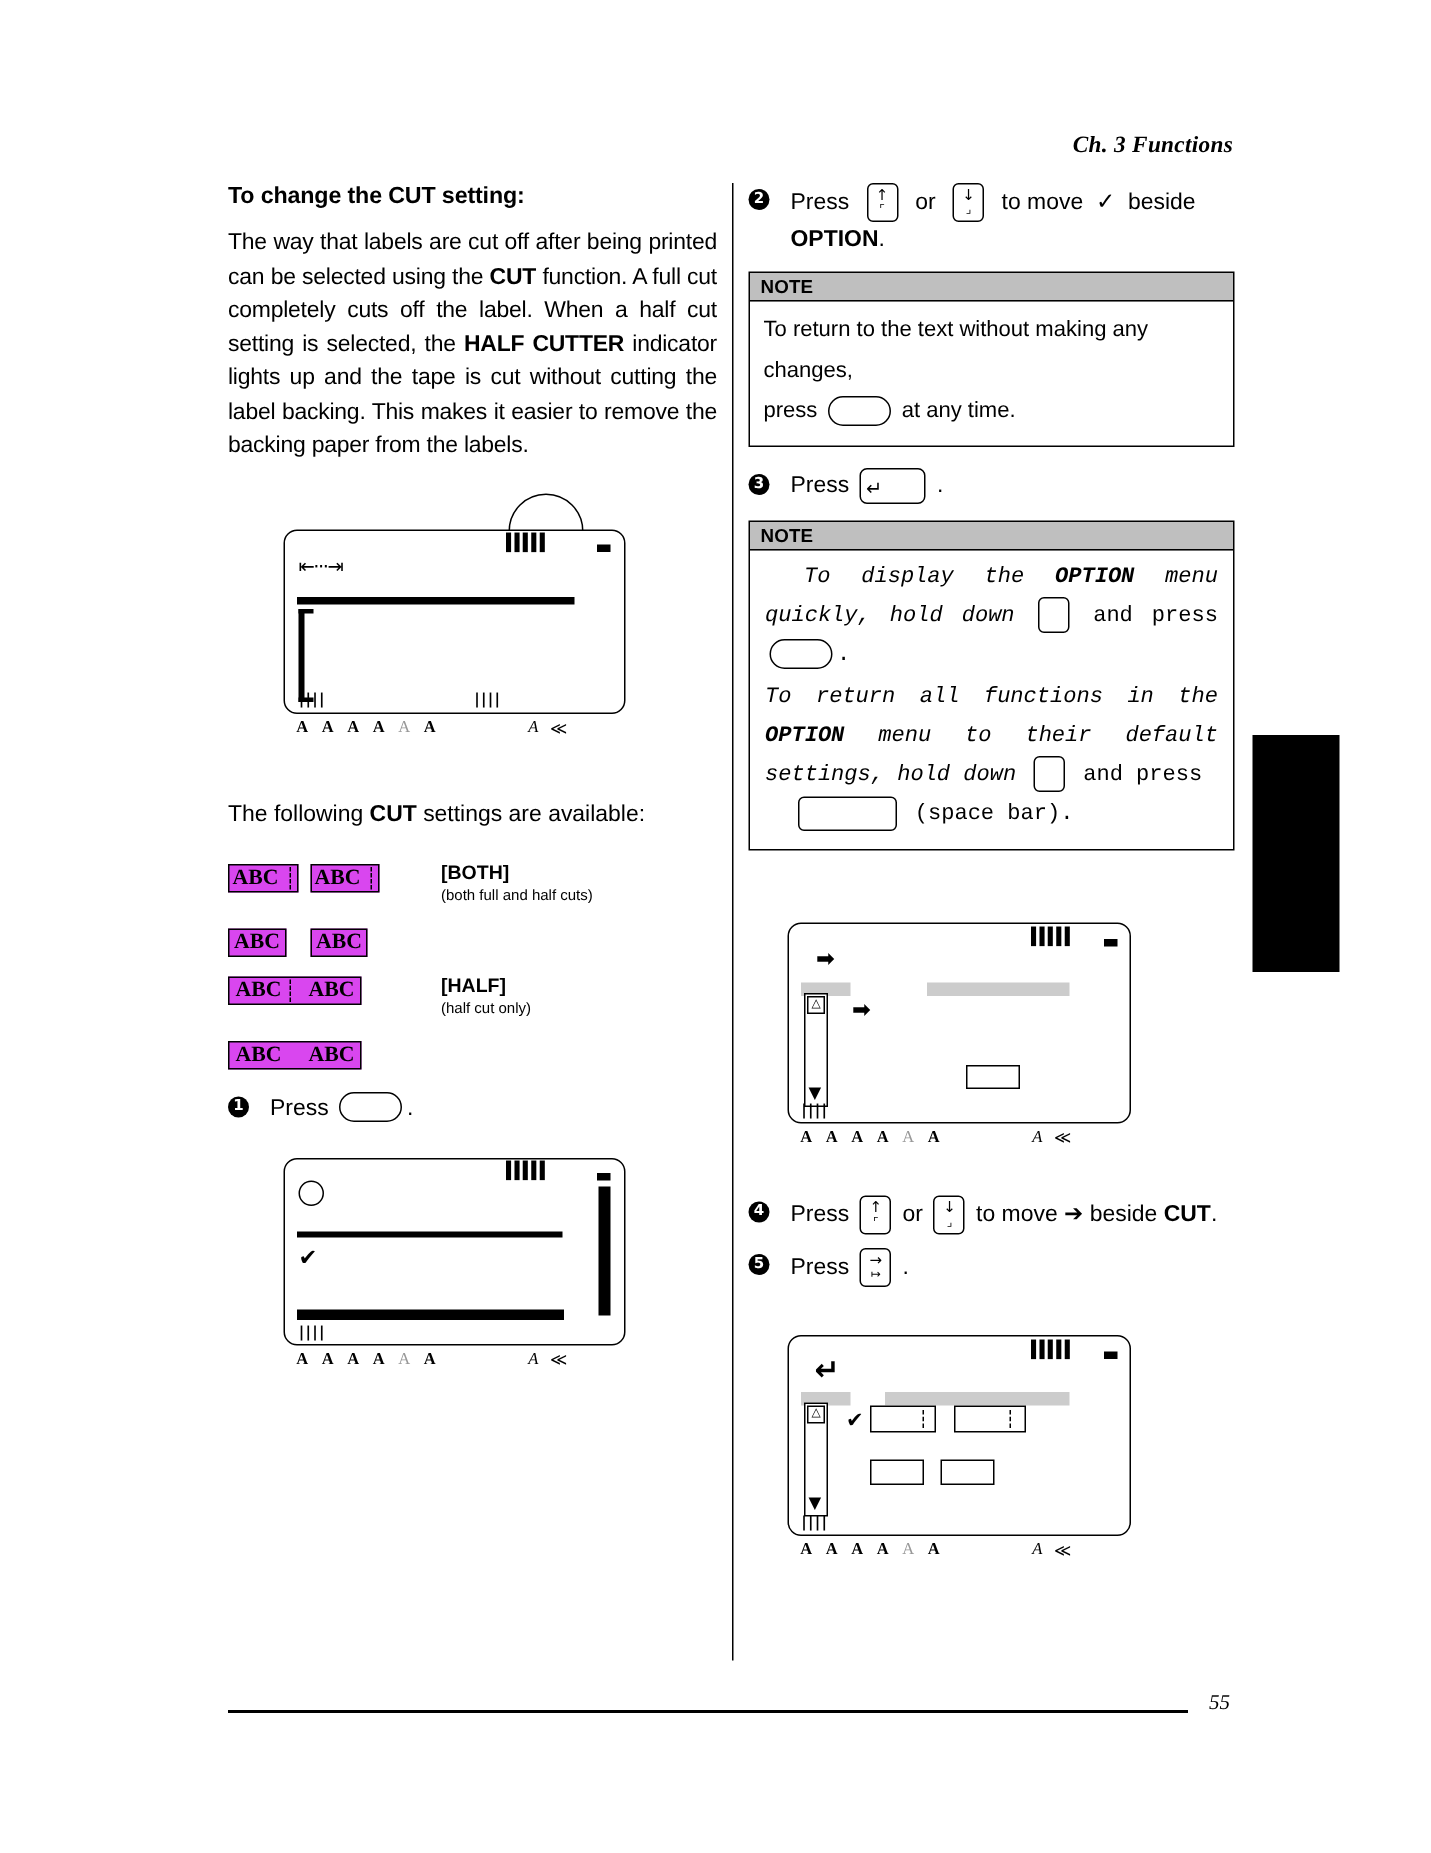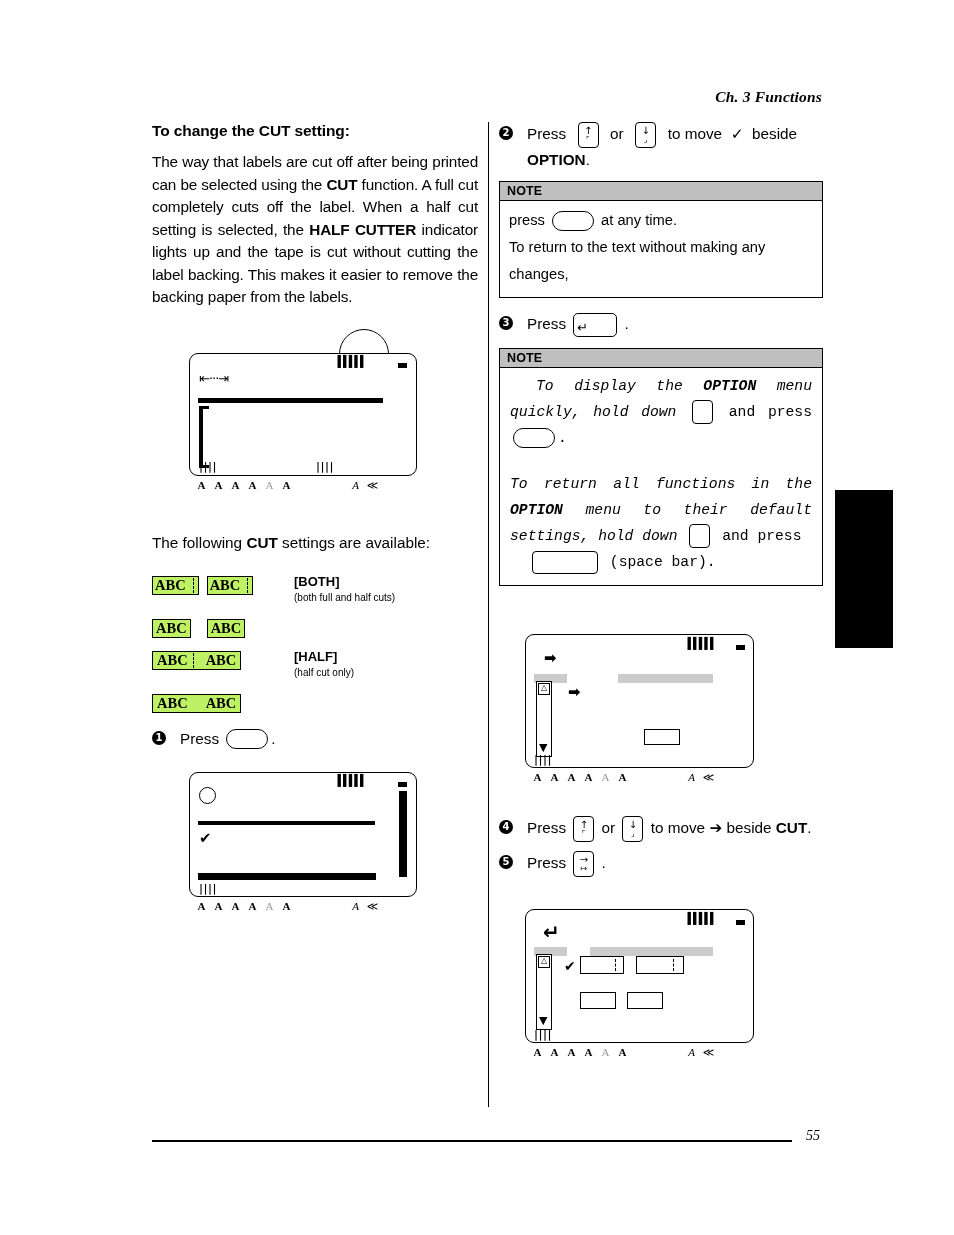--- a/index.html
+++ b/index.html
@@ -221,21 +221,21 @@
   }
   .lbl-box {
     border: 1.5px solid #000;
     font-family: "Liberation Serif", serif;
     font-weight: bold;
     font-size: 14.5px;
     line-height: 17px;
     padding: 0 2px;
     position: relative;
     box-sizing: border-box;
-    background: #bef264;
+    background: #d946ef;
     white-space: nowrap;
   }
   .lbl-box .dash {
     position: absolute;
     top: 1px; bottom: 1px;
     width: 0;
     border-left: 1.4px dashed #000;
   }
   .cut-gap { width: 8px; }
   .cut-text { flex: 1 1 auto; }
@@ -499,44 +499,44 @@
       <span>to  move</span>&nbsp;
       <span style="font-family:'DejaVu Sans',sans-serif;">✓</span>&nbsp;
       <span>beside</span><br>
       <b>OPTION</b><span>.</span>
     </div>
   </div>
 
   <div class="note-box" style="margin-top:10px;">
     <div class="note-title">NOTE</div>
     <div class="note-body" style="line-height:27px;">
+      <p>To return to the text without making any changes,</p>
       <p><span>press</span>
       <span class="key key-oval"></span>
       <span>at any time.</span></p>
-      <p>To return to the text without making any changes,</p>
     </div>
   </div>
 
   <div class="step" style="margin-top:14px;">
     <div class="step-num">3</div>
     <div class="step-body">
       <span>Press</span>
       <span class="key key-enter"><span class="g">↵</span></span>
       <span>.</span>
     </div>
   </div>
 
   <div class="note-box" style="margin-top:11px;">
     <div class="note-title">NOTE</div>
     <div class="note-body" style="padding:5px 10px 10px 10px;">
       <p class="ital" style="text-indent:26px;"><span>To display the </span><b>OPTION</b><span> menu quickly, hold down</span>
         <span class="key key-blank" style="font-style:normal;"></span>
         <span style="font-style:normal;">and press</span>
         <span class="key key-oval"></span><span style="font-style:normal;">.</span></p>
-      <p class="ital" style="margin-top:20px;"><span>To return all functions in the </span><b>OPTION</b><span> menu to their default settings, hold down</span>
+      <p class="ital" style="margin-top:2px;"><span>To return all functions in the </span><b>OPTION</b><span> menu to their default settings, hold down</span>
         <span class="key key-blank" style="font-style:normal;"></span>
         <span style="font-style:normal;">and press</span><br>
         <span class="key key-space" style="margin-left:22px;"></span>
         <span style="font-style:normal;">(space bar).</span></p>
     </div>
   </div>
 
   <div class="lcd-wrap" style="margin-top:48px; margin-left:26px; width:240px; height:160px;">
     <div class="lcd" style="position:absolute; left:0px; top:0px; width:229px; height:134px;">
       <div class="lcd-tape-ind" style="left:158px; top:2px;">▐▐▐▐▐</div>

